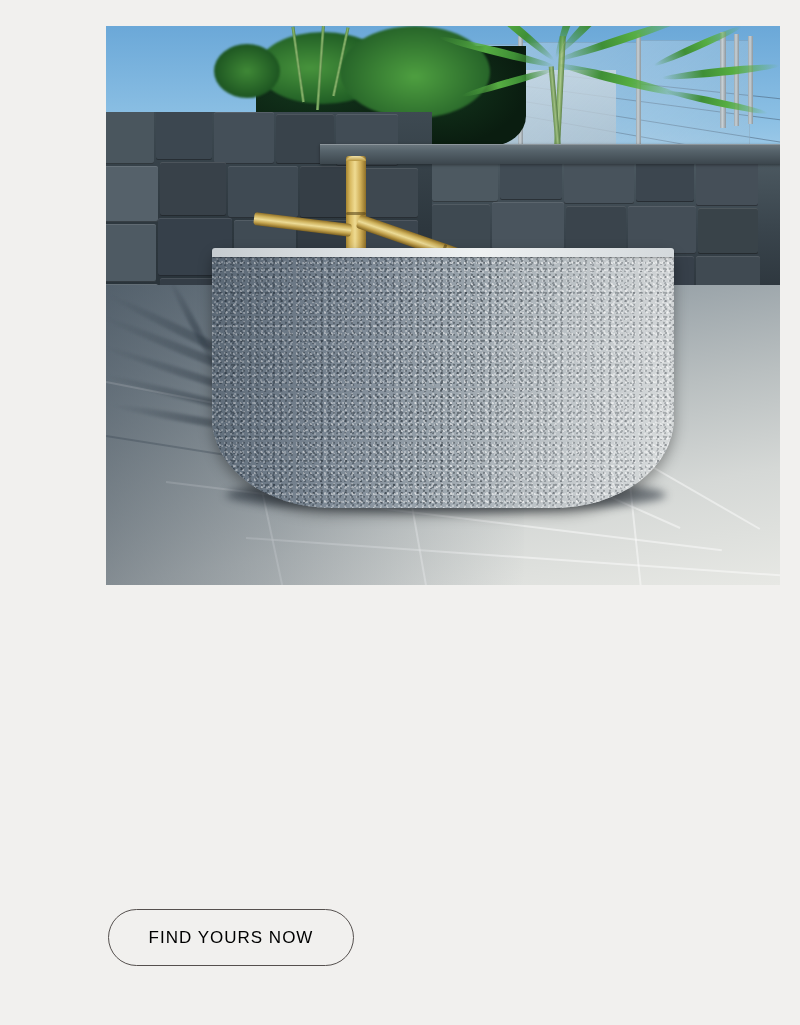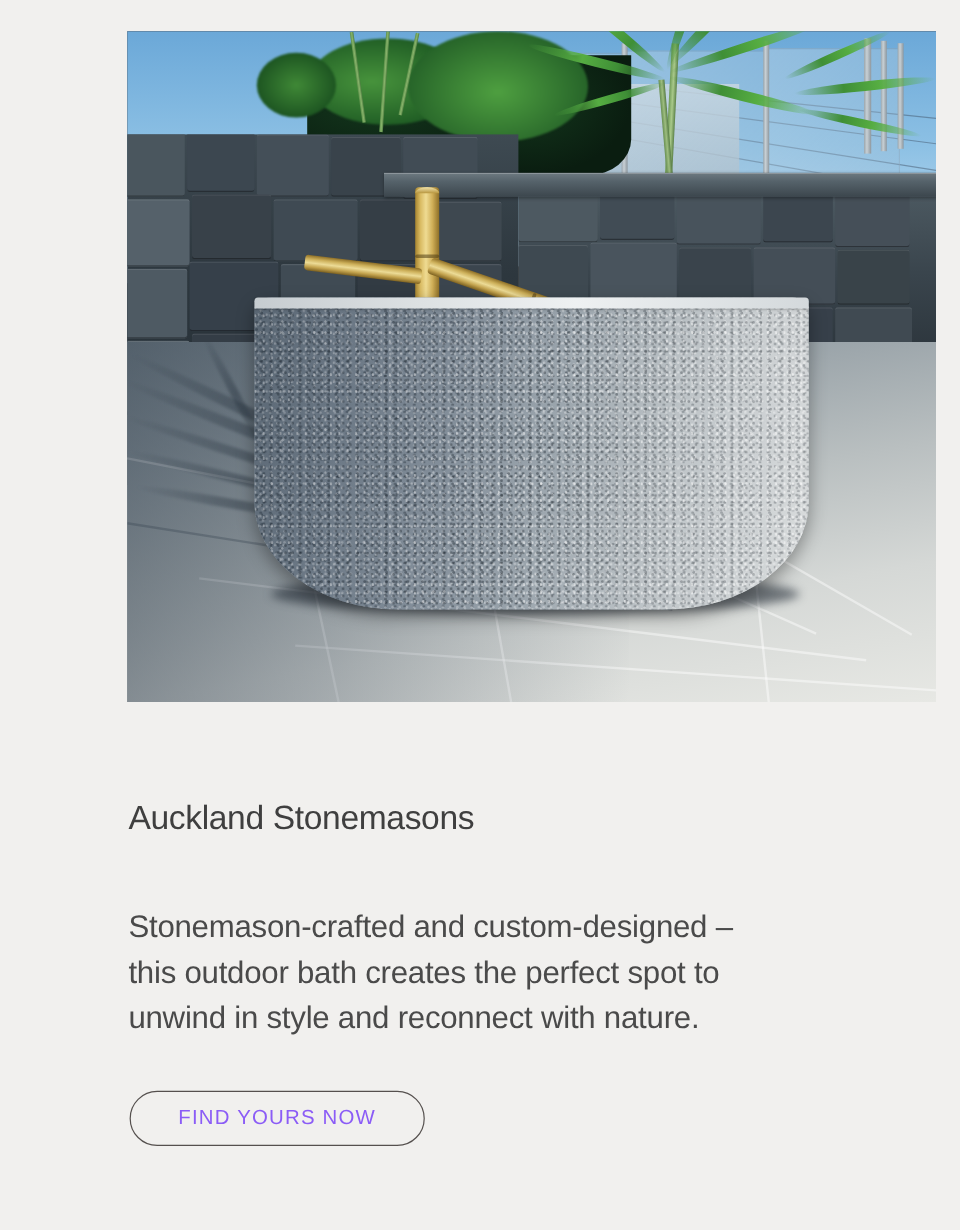--- a/index.html
+++ b/index.html
@@ -246,25 +246,25 @@
     font-size: 26px; font-weight: normal;
     color: #4a4a4a; letter-spacing: -0.2px;
     line-height: 38px;
     white-space: pre-line;
   }
 
   
   .cta {
     position: absolute;
     left: 108px; top: 909px;
-    width: 246px; height: 46px;
+    width: 246px; height: 57px;
     border: 1.6px solid #55504e;
     border-radius: 30px;
     background: transparent;
-    color: #8b5cf6;
+    color: #000000;
     font-family: "Liberation Sans", sans-serif;
     font-size: 17px;
     letter-spacing: 1.0px;
     cursor: pointer;
     display: flex; align-items: center; justify-content: center;
     padding: 0;
   }
 </style>
 </head>
 <body>
@@ -408,21 +408,17 @@
       </div>
 
       <div class="bath-shadow" style="left:120px;top:452px;width:440px;height:34px;"></div>
       <div class="bath"></div>
       <div class="bath-rim"></div>
 
     </div>
   </div>
 
 
-  <div class="subtitle">Auckland Stonemasons</div>
-
-  <p class="body-copy">Stonemason-crafted and custom-designed –
-this outdoor bath creates the perfect spot to
-unwind in style and reconnect with nature.</p>
+
 
   <button class="cta">FIND YOURS NOW</button>
 
 </div>
 
 </body></html>

